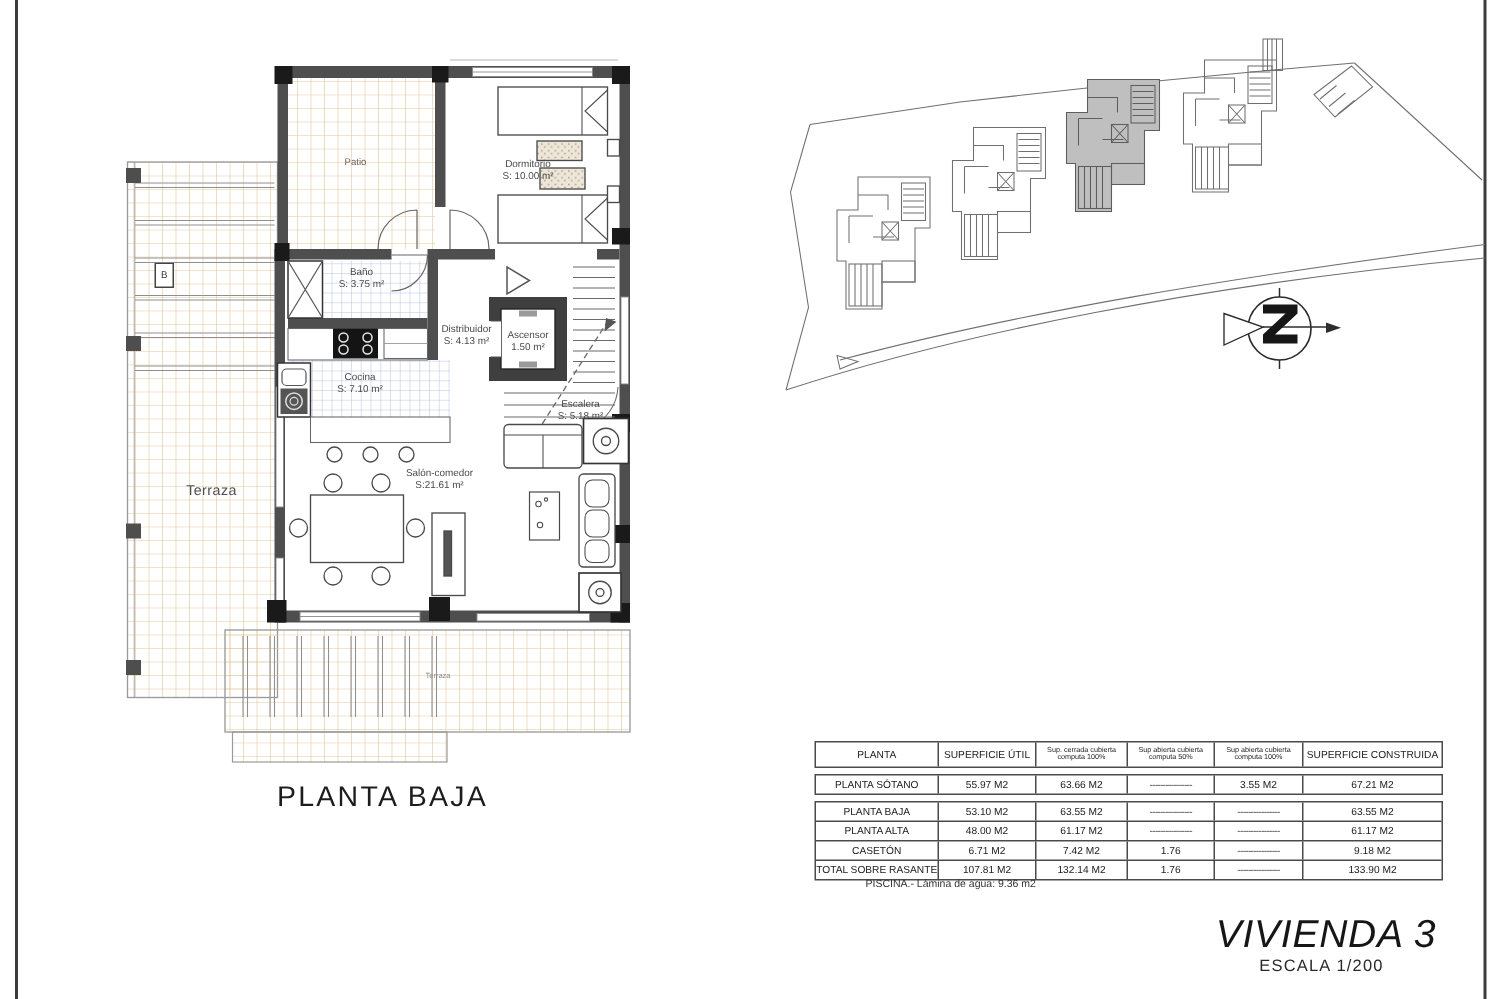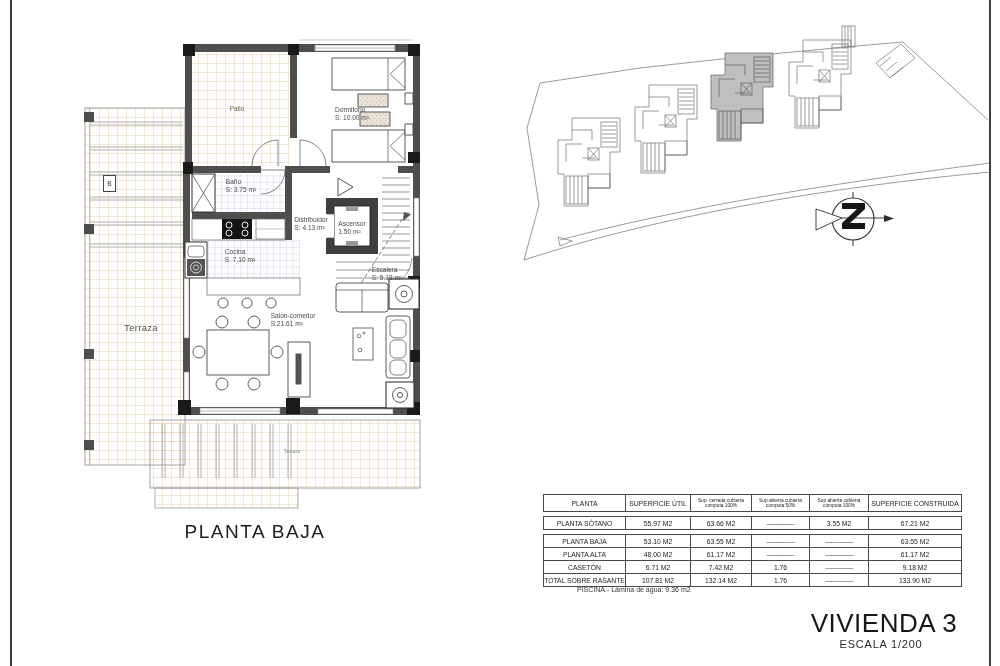--- a/index.html
+++ b/index.html
@@ -2,33 +2,33 @@
 <html><head>
 <meta charset="utf-8">
 <style>
   html,body{margin:0;padding:0;background:#e9e9e9;}
   #stage{position:relative;width:1000px;height:666px;background:#ffffff;overflow:hidden;
          font-family:"Liberation Sans","DejaVu Sans",sans-serif;color:#333;}
   .vline{position:absolute;top:0;bottom:0;width:2px;background:#3c3c3c;}
   #stage svg{position:absolute;left:0;top:0;}
 
   
-  .rl{position:absolute;transform:translate(-50%,-50%);
+  .rl{position:absolute;transform:translate(-50%,-50%);text-align:center;
       font-size:6.6px;line-height:1.2;color:#4a4a4a;white-space:nowrap;}
   .rl .nm,.rl .ar{display:block;}
   .patio-lbl{font-size:6.4px;color:#6e6150;}
   .terr-lbl{font-size:9.5px;letter-spacing:.3px;color:#4f4f4f;}
   .terr2-lbl{font-size:5px;color:#8a8a8a;}
   .bmark{position:absolute;width:11px;height:15px;border:1px solid #444;background:#fff;
          font-size:6.5px;display:flex;align-items:center;justify-content:center;color:#333;}
 
   .caption{position:absolute;transform:translate(-50%,-50%);font-size:19px;
            letter-spacing:1.5px;color:#1d1d1d;white-space:nowrap;}
   .sheet-title{position:absolute;transform:translate(-50%,-50%);font-size:26px;
-           letter-spacing:.5px;color:#161616;white-space:nowrap;}
+           letter-spacing:.5px;color:#161616;white-space:nowrap;font-style:italic;}
   .sheet-scale{position:absolute;transform:translate(-50%,-50%);font-size:11px;
            letter-spacing:.8px;color:#2a2a2a;white-space:nowrap;}
 
   
   .tblock{position:absolute;left:543px;border:1px solid #4a4a4a;background:#fff;}
   .trow{display:grid;grid-template-columns:82px 65px 61px 58px 59px 92px;}
   .tbl-block .trow{border-bottom:1px solid #4a4a4a;}
   .tbl-block .trow:last-child{border-bottom:none;}
   .c{border-right:1px solid #4a4a4a;display:flex;align-items:center;justify-content:center;
      font-size:6.8px;color:#222;text-align:center;overflow:hidden;white-space:nowrap;}

